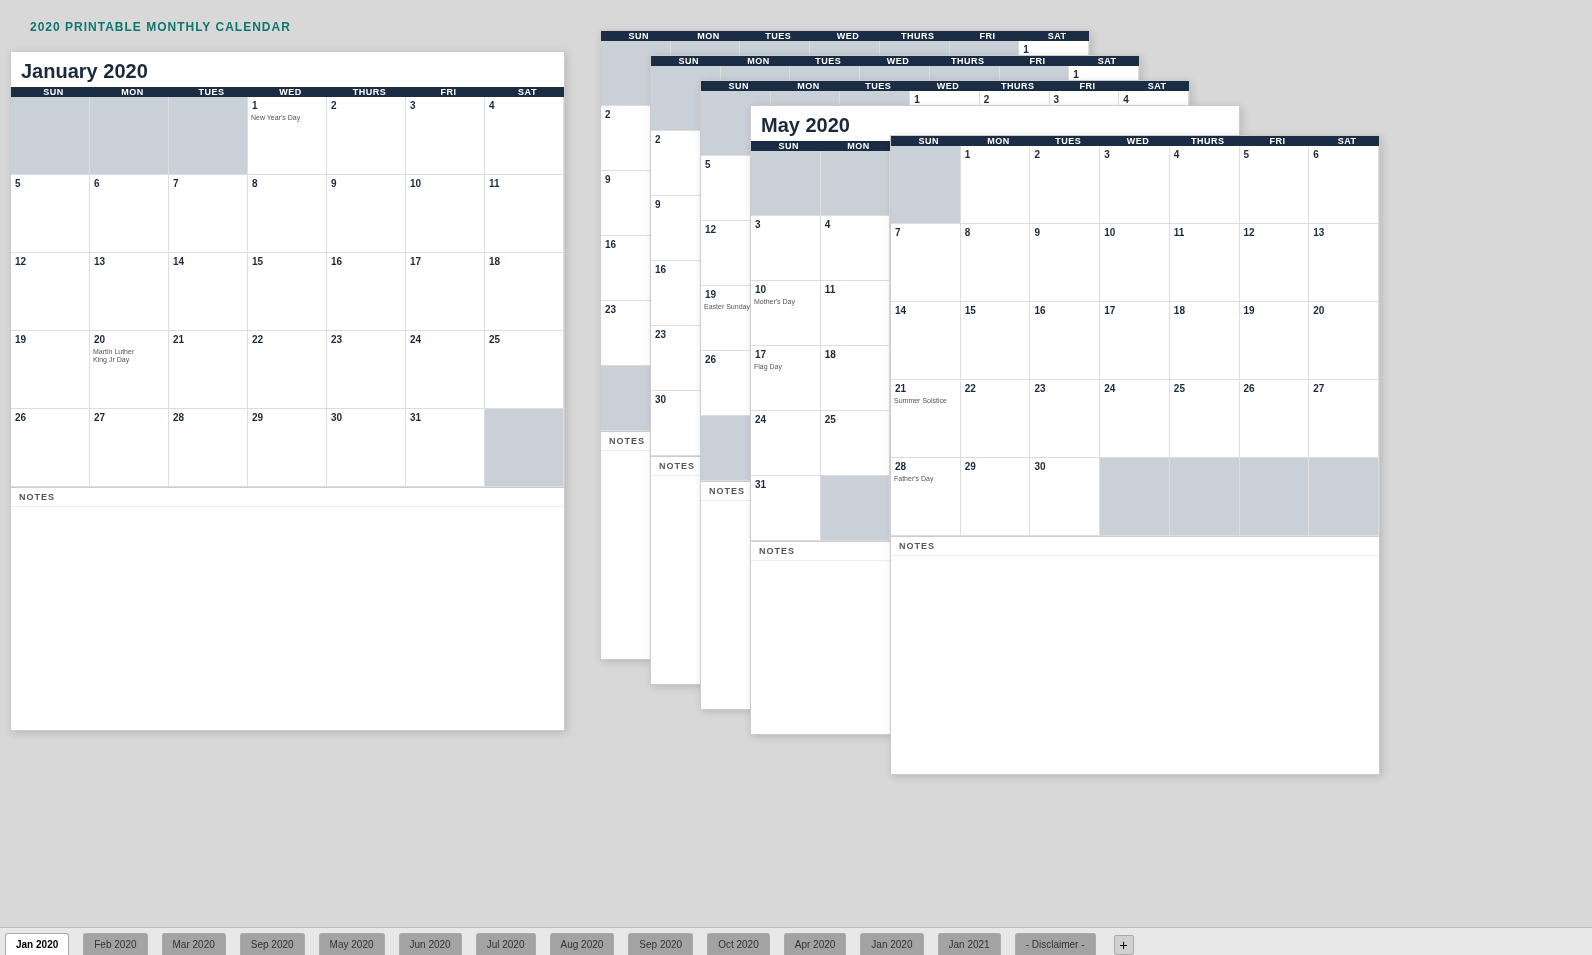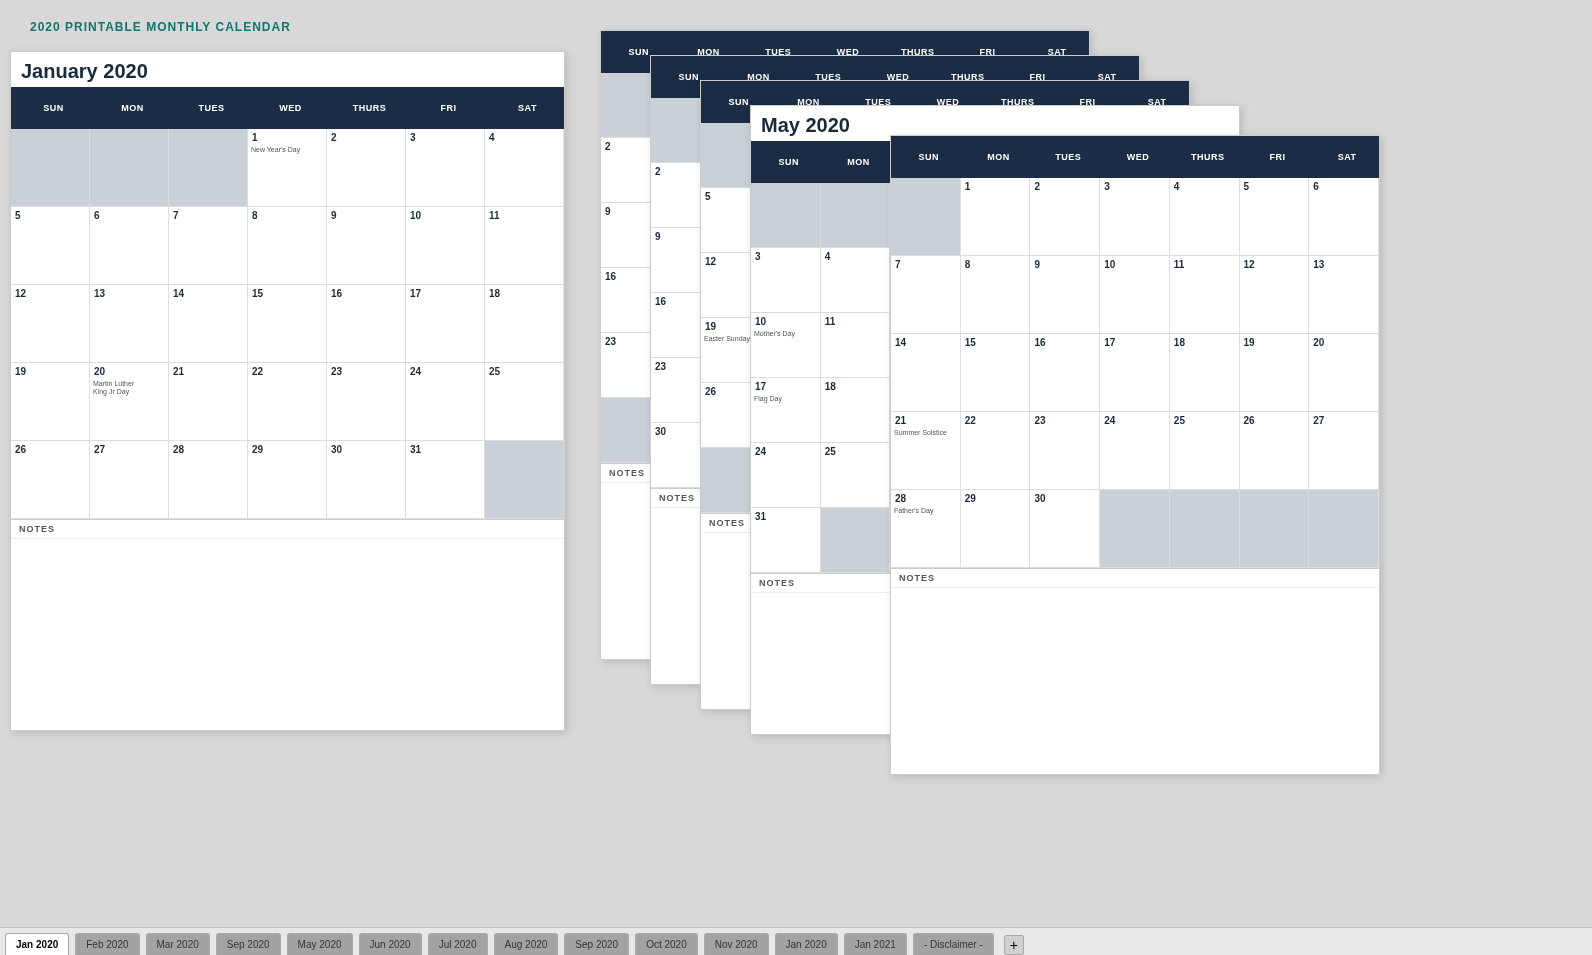--- a/index.html
+++ b/index.html
@@ -55,21 +55,21 @@
       display: grid;
       grid-template-columns: repeat(7, 1fr);
       background: #1a2d44;
     }
 
     .cal-header-cell {
       color: white;
       text-align: center;
       font-size: 9px;
       font-weight: bold;
-      padding: 16px 2px;
+      padding: 0 2px;
       letter-spacing: 0.5px;
       margin-left: 6px;
     }
 
     .cal-body {
       display: grid;
       grid-template-columns: repeat(7, 1fr);
     }
 
     .cal-day {
@@ -108,21 +108,21 @@
     }
 
     
     .tab-bar {
       height: 28px;
       background: #e8e8e8;
       display: flex;
       align-items: flex-end;
       border-top: 1px solid #bbb;
       padding: 0 5px;
-      gap: 6px;
+      gap: 14px;
       flex-shrink: 0;
     }
 
     .tab-item {
       height: 22px;
       padding: 0 10px;
       font-size: 10px;
       display: flex;
       align-items: center;
       border: 1px solid #aaa;
@@ -932,19 +932,19 @@
     <div class="tab-item active">Jan 2020</div>
     <div class="tab-item">Feb 2020</div>
     <div class="tab-item">Mar 2020</div>
     <div class="tab-item">Sep 2020</div>
     <div class="tab-item">May 2020</div>
     <div class="tab-item">Jun 2020</div>
     <div class="tab-item">Jul 2020</div>
     <div class="tab-item">Aug 2020</div>
     <div class="tab-item">Sep 2020</div>
     <div class="tab-item">Oct 2020</div>
-    <div class="tab-item">Nov 2020</div>
+    <div class="tab-item">Apr 2020</div>
     <div class="tab-item">Jan 2020</div>
     <div class="tab-item">Jan 2021</div>
     <div class="tab-item">- Disclaimer -</div>
     <div class="tab-add">+</div>
   </div>
 </div>
 
 </body></html>

